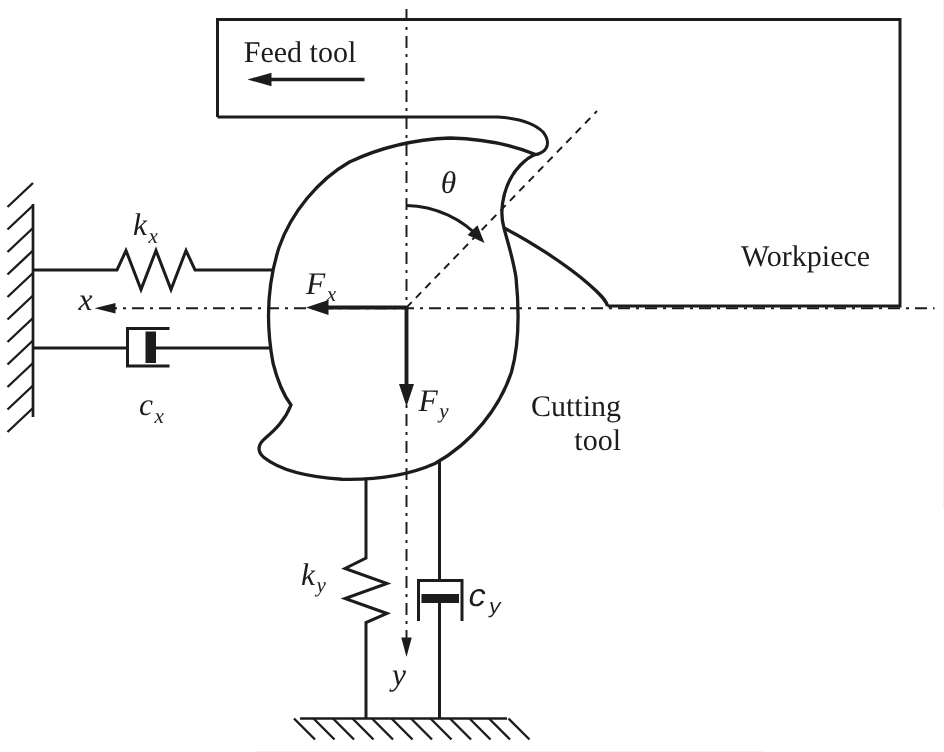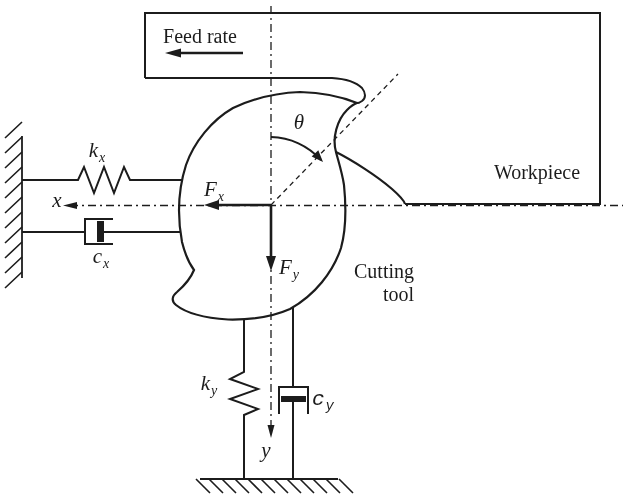--- a/index.html
+++ b/index.html
@@ -117,21 +117,21 @@
       <path fill="none" stroke="var(--ink)" stroke-width="2.6" d="M271,205 L271,257"></path>
       <polygon fill="var(--ink)" points="271,271 266,256 276,256"></polygon>
     </g>
 
     <g>
       <path fill="none" stroke="var(--ink)" stroke-width="2.4" d="M243,53 L179,53"></path>
       <polygon fill="var(--ink)" points="165,53 181,48.5 181,57.5"></polygon>
     </g>
   </svg>
 
-  <div class="lbl" style="left:200px;top:36px;">Feed rate</div>
+  <div class="lbl" style="left:200px;top:36px;">Feed tool</div>
 
   <div class="lbl" style="left:537px;top:172px;">Workpiece</div>
 
   <div class="lbl center-text" style="left:384px;top:283px;">
     <div>Cutting</div>
     <div>tool</div>
   </div>
 
   <div class="lbl math" style="left:299px;top:122px;">θ</div>
 
@@ -144,21 +144,21 @@
   </div>
 
   <div class="lbl math" style="left:289px;top:267px;">
     <span>F</span><span class="sub">y</span>
   </div>
 
   <div class="lbl math" style="left:97px;top:150px;">
     <span>k</span><span class="sub">x</span>
   </div>
 
-  <div class="lbl math" style="left:101px;top:256px;">
+  <div class="lbl math" style="left:101px;top:270px;">
     <span>c</span><span class="sub">x</span>
   </div>
 
   <div class="lbl math" style="left:209px;top:383px;text-align:right;">
     <span>k</span><span class="sub">y</span>
   </div>
 
   <div class="lbl math" style="left:323px;top:400px;font-family:Liberation Mono, monospace;">
     <span>c</span><span class="sub">y</span>
   </div>

